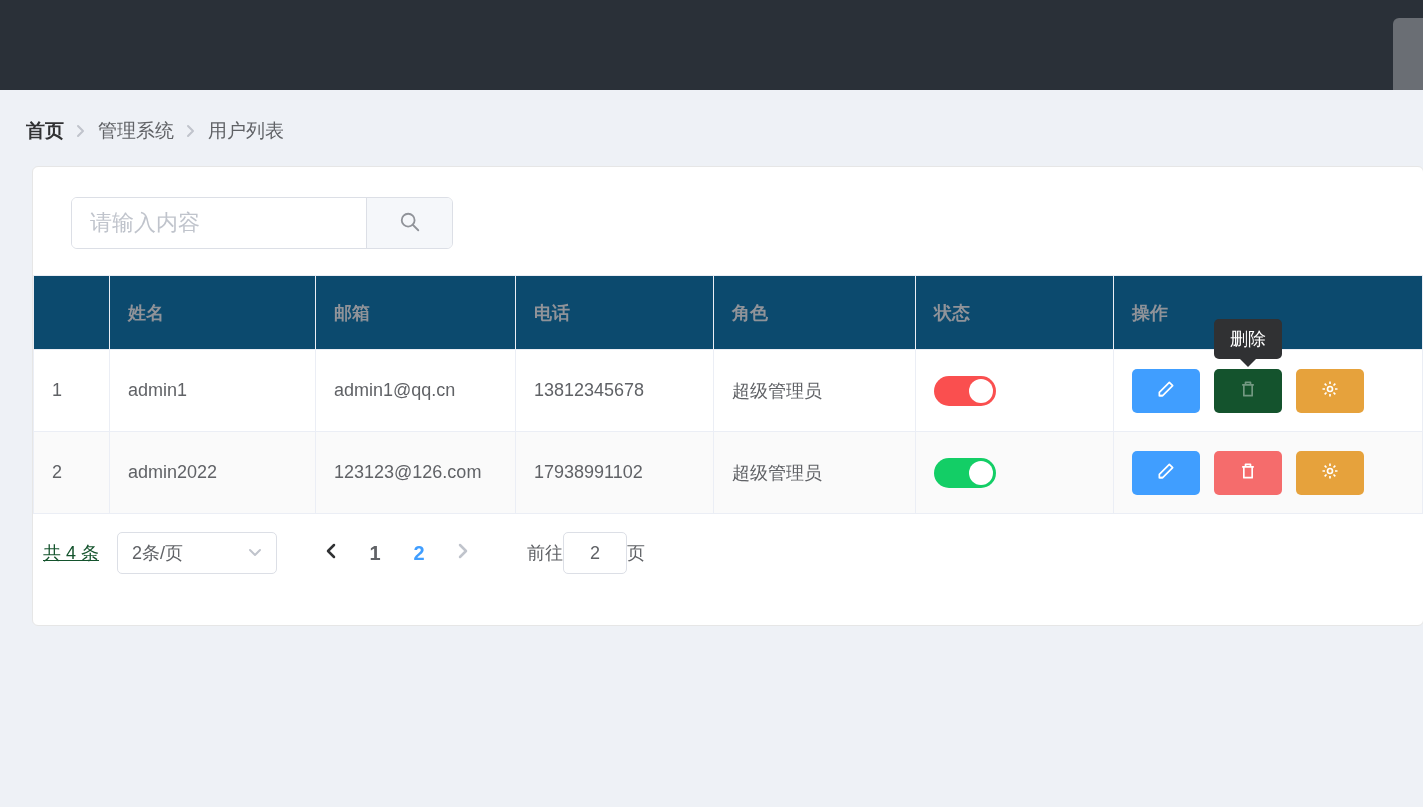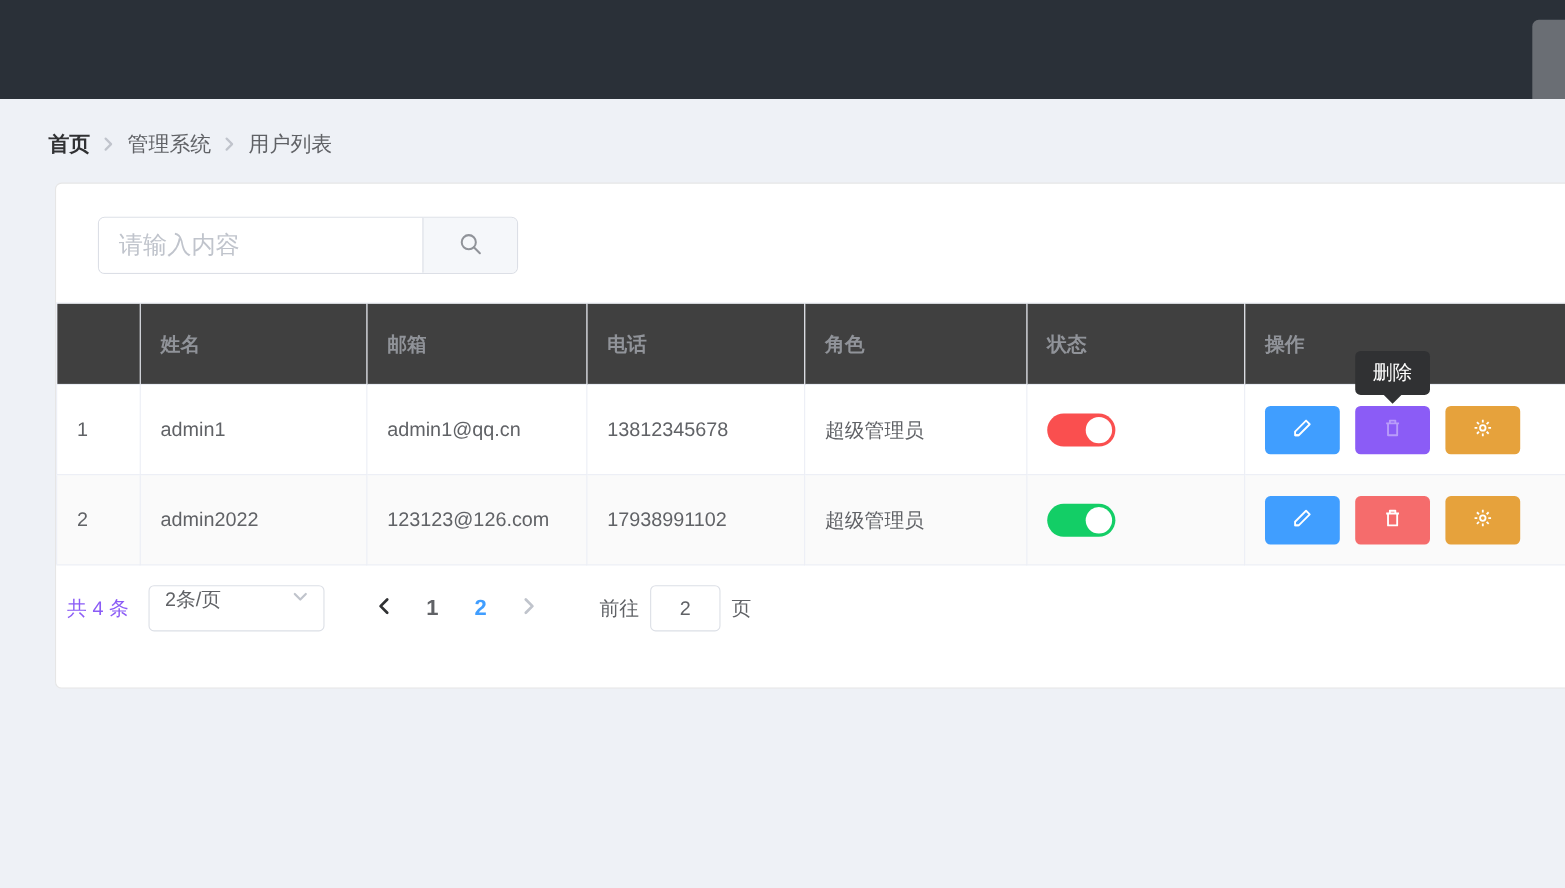--- a/index.html
+++ b/index.html
@@ -32,21 +32,21 @@
   right: 0;
   top: 18px;
   width: 30px;
   height: 72px;
   background: #6a6e74;
   border-top-left-radius: 6px;
 }
 
 
 .main {
-  padding: 4px 0 0 18px;
+  padding: 4px 0 0 0;
   background: #eef1f6;
 }
 
 
 .breadcrumb {
   display: flex;
   align-items: center;
   padding: 24px 26px 22px 26px;
   font-size: 19px;
   color: #606266;
@@ -131,21 +131,21 @@
 }
 .table th, .table td {
   border-right: 1px solid #ebeef5;
   border-bottom: 1px solid #ebeef5;
   text-align: left;
   padding: 0 18px;
   font-size: 18px;
 }
 .table thead th {
   height: 74px;
-  background: #404040;
+  background: #0c4a6e;
   color: #909399;
   font-weight: 700;
 }
 .table tbody td {
   height: 82px;
   color: #606266;
 }
 .table tbody tr:nth-child(even) td { background: #fafafa; }
 .col-idx { width: 76px; }
 .col-name { width: 206px; }
@@ -185,21 +185,21 @@
   border-radius: 5px;
   cursor: pointer;
   display: flex;
   align-items: center;
   justify-content: center;
   position: relative;
 }
 .act-btn svg { width: 20px; height: 20px; stroke: #fff; }
 .act-edit { background: #409eff; }
 .act-del  { background: #f56c6c; }
-.act-del.faded { background: #8b5cf6; }
+.act-del.faded { background: #14532d; }
 .act-gear { background: #e6a23c; }
 
 
 .tooltip {
   position: absolute;
   top: -50px;
   left: 50%;
   transform: translateX(-50%);
   background: #303133;
   color: #fff;
@@ -221,28 +221,28 @@
 
 
 .pagination {
   display: flex;
   align-items: center;
   padding: 18px 10px 40px 10px;
   font-size: 18px;
   color: #606266;
   gap: 18px;
 }
-.page-total { color: #8b5cf6; }
+.page-total { color: #14532d; text-decoration: underline; }
 .page-size {
   border: 1px solid #dcdfe6;
   border-radius: 5px;
   height: 42px;
   width: 160px;
   display: flex;
-  align-items: flex-start;
+  align-items: center;
   justify-content: space-between;
   padding: 0 14px;
   background: #fff;
   cursor: pointer;
 }
 .page-size svg { width: 14px; height: 14px; stroke: #c0c4cc; }
 .pager { display: flex; align-items: center; gap: 4px; margin-left: 16px; }
 .pager .nav-btn {
   width: 40px;
   height: 40px;
@@ -257,21 +257,21 @@
   width: 40px;
   height: 40px;
   display: flex;
   align-items: center;
   justify-content: center;
   cursor: pointer;
   font-weight: 700;
   font-size: 20px;
 }
 .pager .page-num.active { color: #409eff; }
-.jump { display: flex; align-items: center; gap: 10px; margin-left: 26px; }
+.jump { display: flex; align-items: center; margin-left: 26px; }
 .jump input {
   width: 64px;
   height: 42px;
   border: 1px solid #dcdfe6;
   border-radius: 5px;
   text-align: center;
   font-size: 18px;
   color: #606266;
   outline: none;
 }

